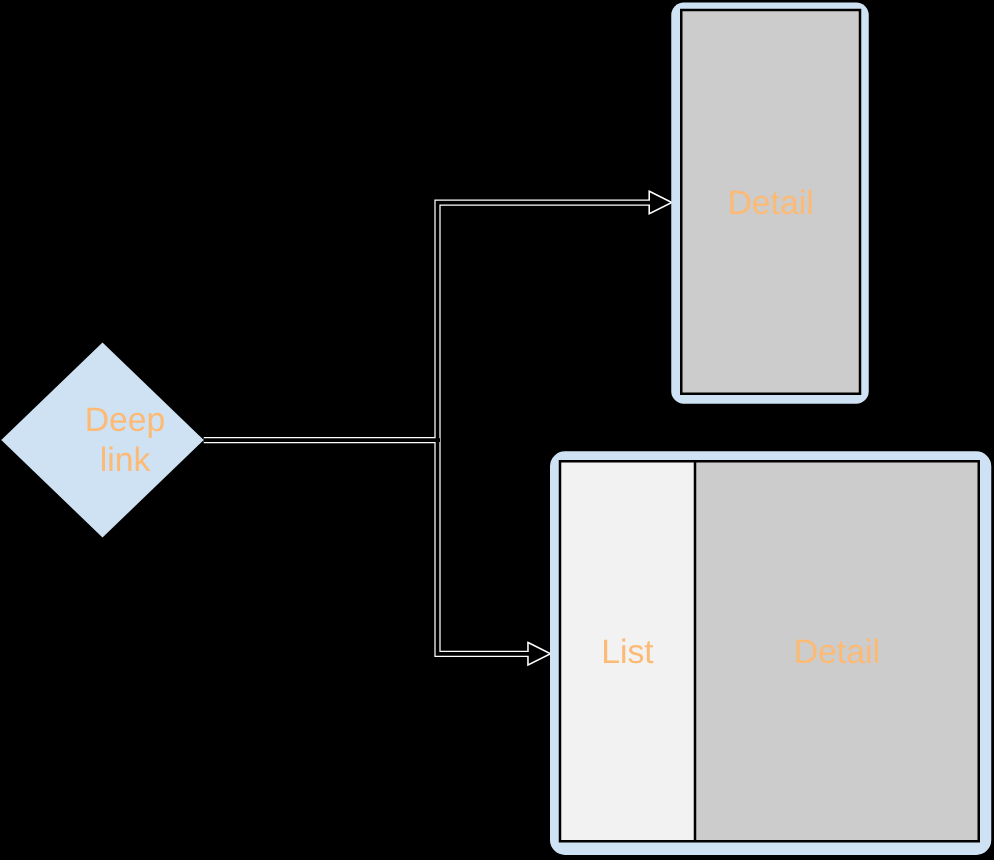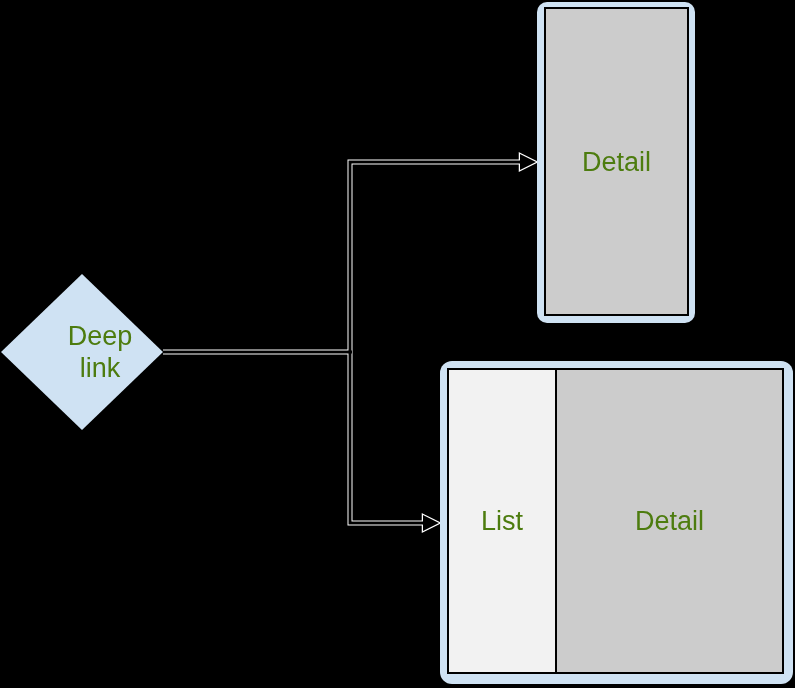--- a/index.html
+++ b/index.html
@@ -6,21 +6,21 @@
   .stage {
     position: relative;
     width: 795px;
     height: 688px;
     overflow: hidden;
     font-family: "Liberation Sans", sans-serif;
   }
   .stage svg { position: absolute; top: 0; left: 0; display: block; }
   .label {
     position: absolute;
-    color: #4d7c0f;
+    color: #fdba74;
     font-size: 27px;
     line-height: 32px;
     text-align: center;
     pointer-events: none;
     white-space: normal;
   }
   .label-deep-link { left: 60px;  top: 320px; width: 80px;  }
   .label-phone     { left: 545px; top: 146px; width: 143px; height: 32px; }
   .label-list      { left: 448px; top: 505px; width: 108px; height: 32px; }
   .label-tdetail   { left: 556px; top: 505px; width: 227px; height: 32px; }

